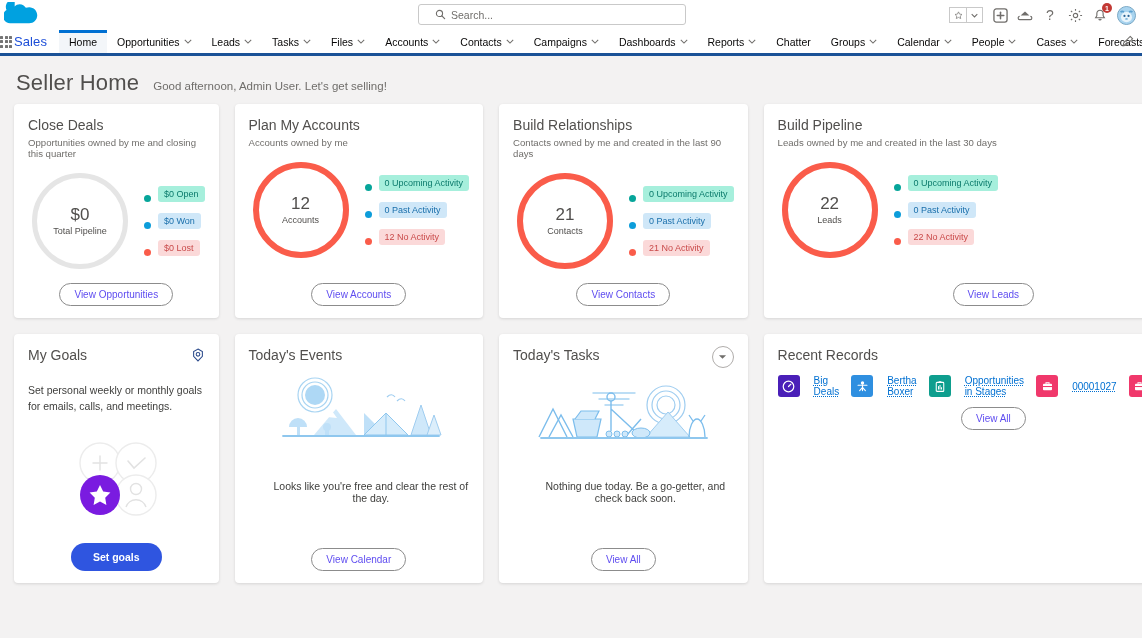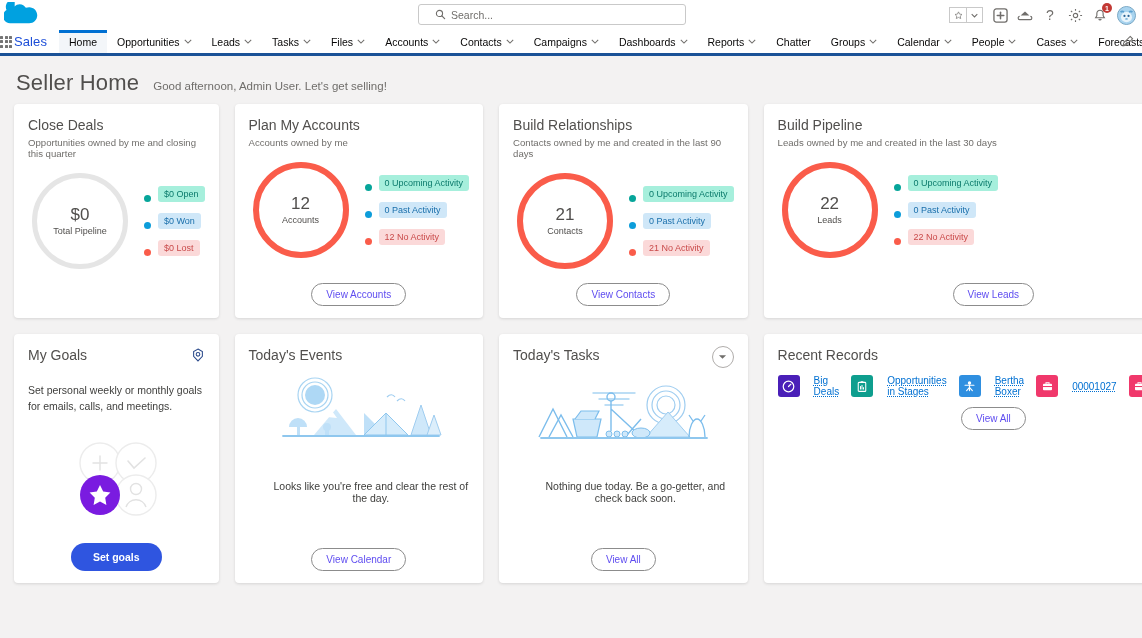--- a/index.html
+++ b/index.html
@@ -379,20 +379,23 @@
           </div>
           <div class="legend-row">
             <span class="legend-dot" style="background: rgb(13, 157, 218);"></span>
             <span class="legend-pill" style="background: rgb(207, 231, 248); color: rgb(26, 111, 171);">$0 Won</span>
           </div>
           <div class="legend-row">
             <span class="legend-dot" style="background: rgb(250, 92, 74);"></span>
             <span class="legend-pill" style="background: rgb(251, 217, 217); color: rgb(201, 74, 74);">$0 Lost</span>
           </div>
         </div>
+    </div>
+    <div class="card-footer">
+      <button class="btn-neutral">View Opportunities</button>
     </div>
   </div>
 
   <div class="card">
     <div class="card-title">Plan My Accounts</div>
     <div class="card-sub">Accounts owned by me</div>
     <div class="metric-body">
       <div class="donut">
         <div class="ring"></div>
         <div class="dlabel">
@@ -598,41 +601,41 @@
         <div class="rr-row">
           <span class="rr-icon" style="background: rgb(74, 31, 184);">
             <svg width="13" height="13" viewBox="0 0 16 16">
               <circle cx="8" cy="8" r="6.5" fill="none" stroke="#fff" stroke-width="1.5"></circle>
               <path d="M8 8l3-3" stroke="#fff" stroke-width="1.5" stroke-linecap="round"></path>
             </svg>
           </span>
           <span class="rr-link">Big Deals</span>
         </div>
         <div class="rr-row">
+          <span class="rr-icon" style="background: rgb(47, 143, 224);">
+            <svg width="13" height="13" viewBox="0 0 16 16">
+              <circle cx="8" cy="3.6" r="2.1" fill="#fff"></circle>
+              <path d="M2.5 6.5h11M8 6v7M8 9l-3.5 4M8 9l3.5 4" stroke="#fff" stroke-width="1.4" stroke-linecap="round" fill="none"></path>
+            </svg>
+          </span>
+          <span class="rr-link">Bertha Boxer</span>
+        </div>
+        <div class="rr-row">
           <span class="rr-icon" style="background: rgb(14, 158, 142);">
             <svg width="12" height="13" viewBox="0 0 16 16">
               <rect x="3" y="2.5" width="10" height="12" rx="1" fill="none" stroke="#fff" stroke-width="1.4"></rect>
               <rect x="6" y="1" width="4" height="2.4" rx=".6" fill="#fff"></rect>
               <g stroke="#fff" stroke-width="1.3" stroke-linecap="round">
                 <path d="M6 11.5V8M8 11.5V6.5M10 11.5V9.5"></path>
               </g>
             </svg>
           </span>
           <span class="rr-link">Opportunities in Stages</span>
         </div>
         <div class="rr-row">
-          <span class="rr-icon" style="background: rgb(47, 143, 224);">
-            <svg width="13" height="13" viewBox="0 0 16 16">
-              <circle cx="8" cy="3.6" r="2.1" fill="#fff"></circle>
-              <path d="M2.5 6.5h11M8 6v7M8 9l-3.5 4M8 9l3.5 4" stroke="#fff" stroke-width="1.4" stroke-linecap="round" fill="none"></path>
-            </svg>
-          </span>
-          <span class="rr-link">Bertha Boxer</span>
-        </div>
-        <div class="rr-row">
           <span class="rr-icon" style="background: rgb(240, 56, 107);">
             <svg width="13" height="12" viewBox="0 0 16 16">
               <rect x="2" y="5" width="12" height="8.5" rx="1.2" fill="#fff"></rect>
               <path d="M6 5V3.6h4V5" fill="none" stroke="#fff" stroke-width="1.5"></path>
               <rect x="2" y="8" width="12" height="1.4" fill="#f0386b"></rect>
             </svg>
           </span>
           <span class="rr-link">00001027</span>
         </div>
         <div class="rr-row">

